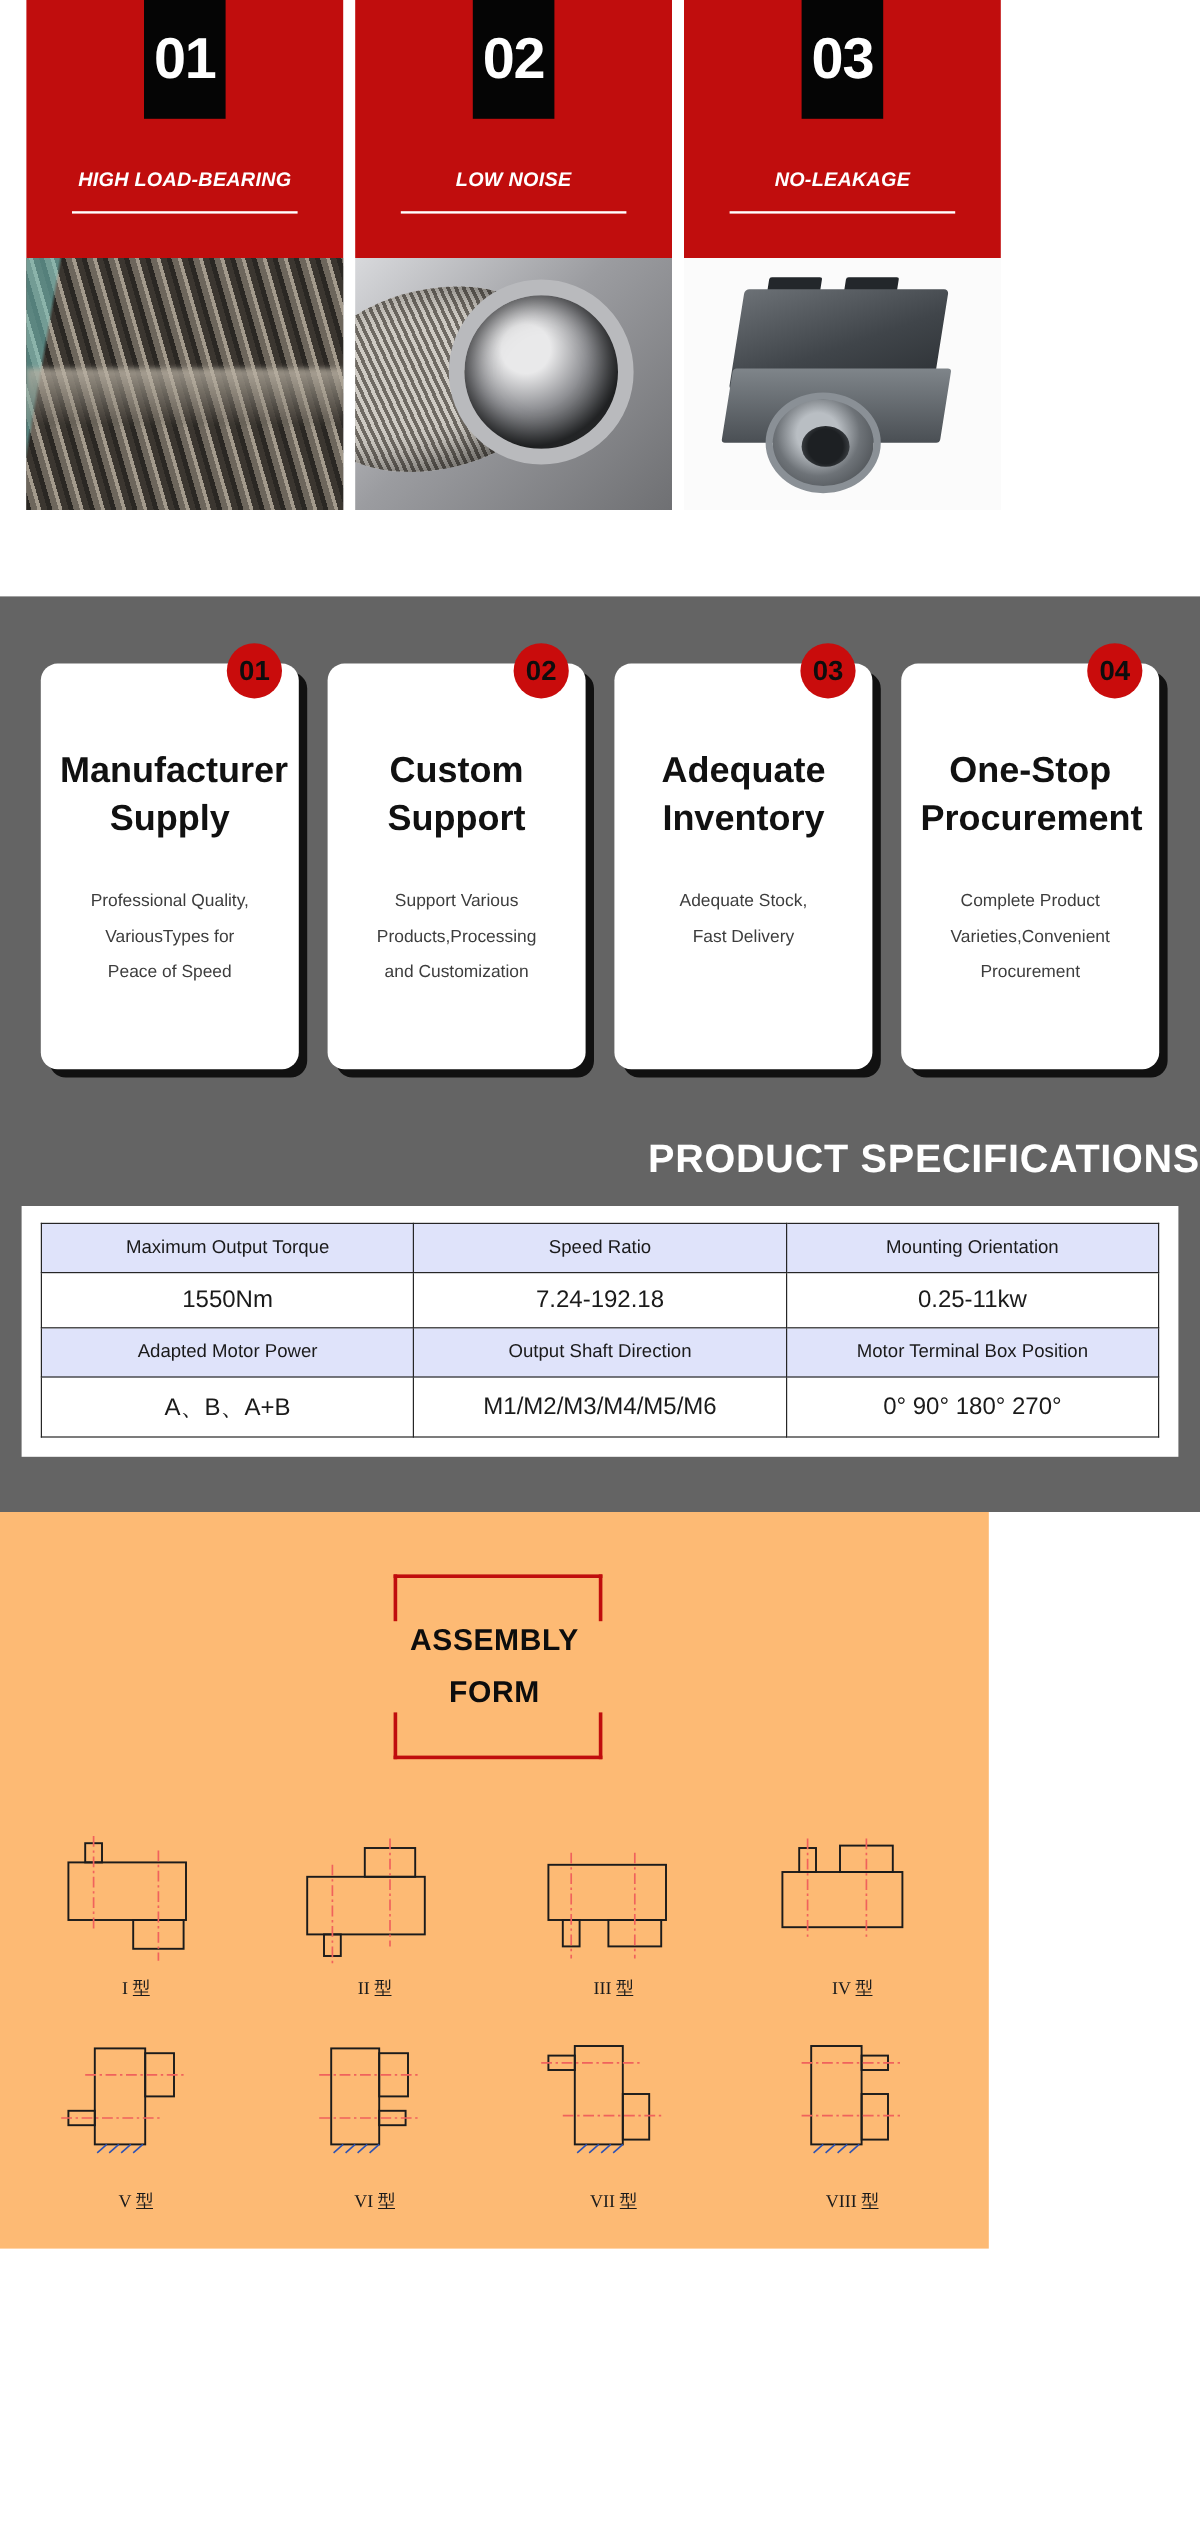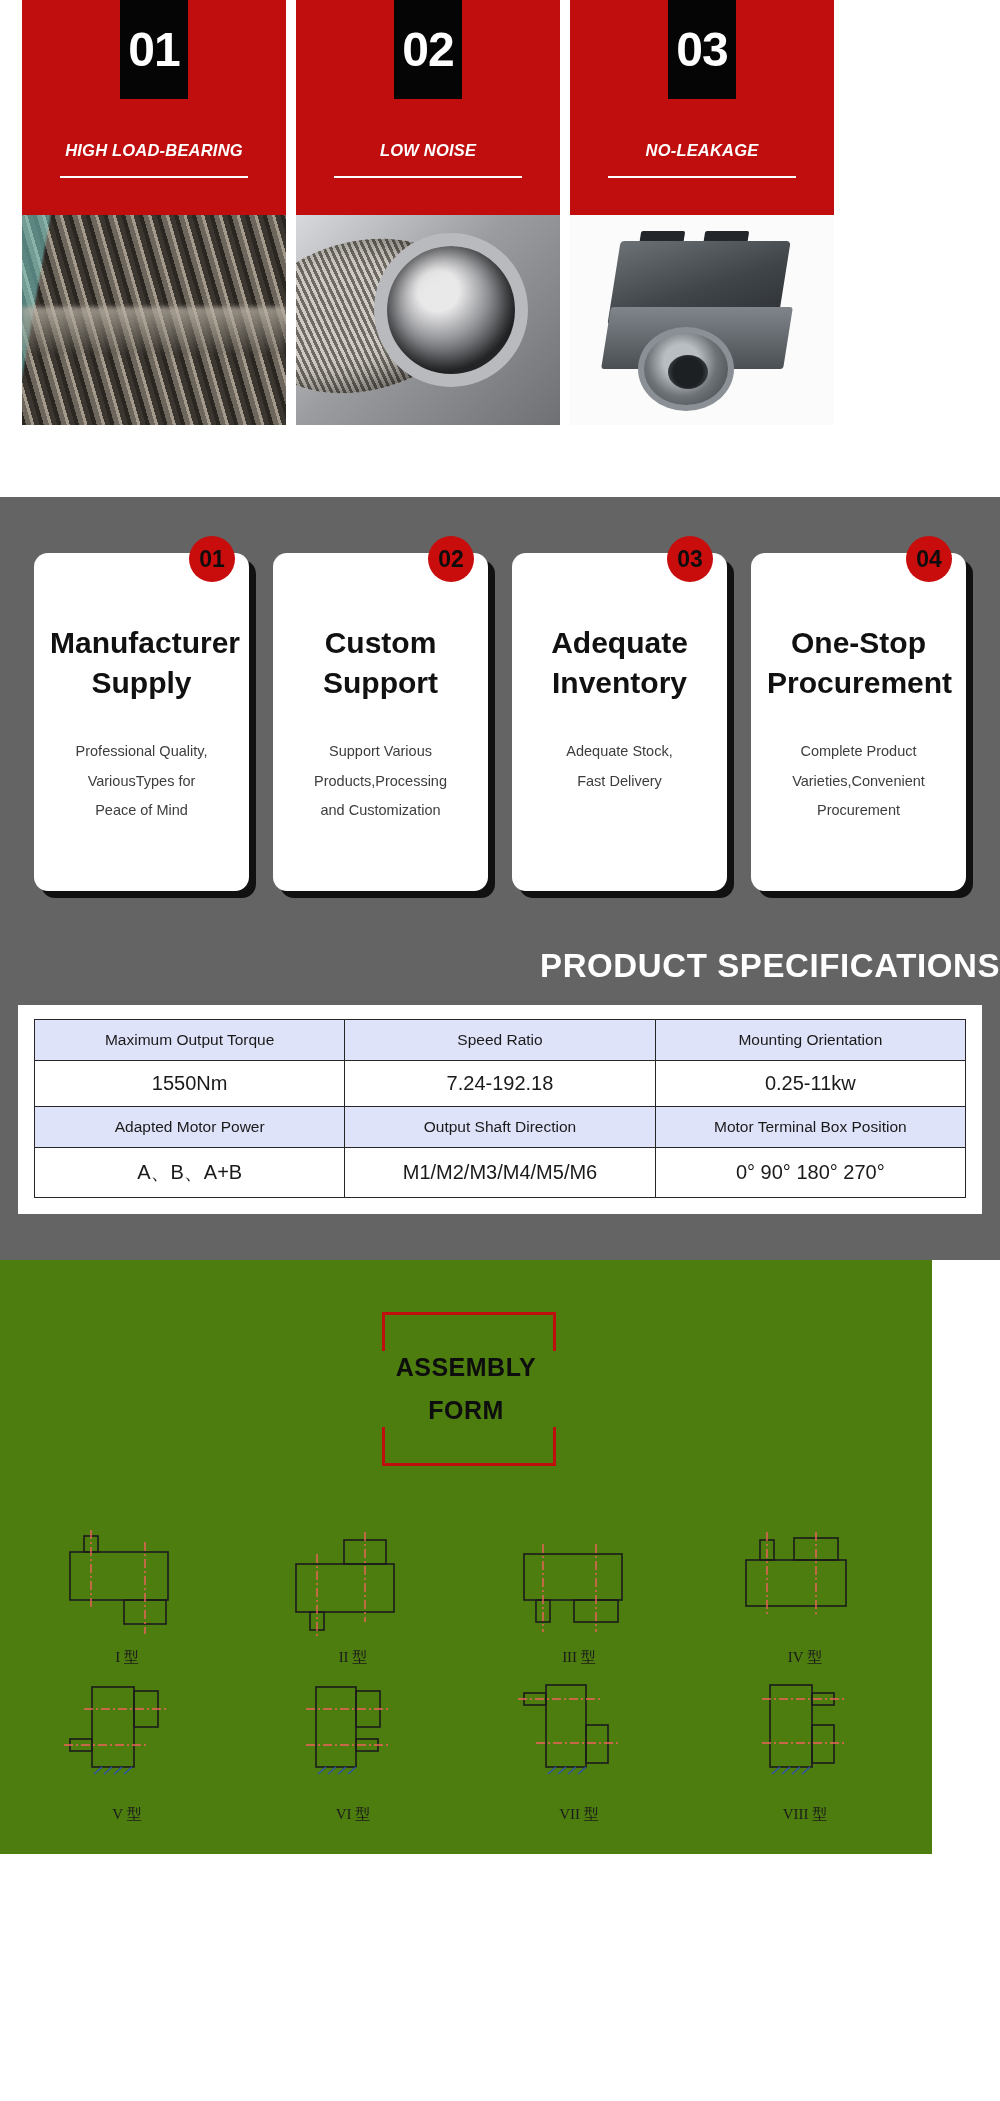--- a/index.html
+++ b/index.html
@@ -222,22 +222,22 @@
     height: 30px;
   }
   td.val {
     background: #ffffff;
     font-size: 20px;
     height: 46px;
   }
 
   
   .assembly-section {
-    width: 932px;
-    background: #4d7c0f;
+    width: 824px;
+    background: #fdba74;
     padding: 52px 0 30px 0;
   }
   .af-badge {
     width: 168px;
     margin: 0 auto 58px auto;
     position: relative;
     padding: 34px 0;
     text-align: center;
   }
   .af-badge::before, .af-badge::after {
@@ -253,21 +253,21 @@
   .af-line {
     font-size: 25px;
     font-weight: 700;
     color: #0d0d0d;
     letter-spacing: 0.5px;
     line-height: 1.72;
   }
   .diagram-grid {
     display: grid;
     grid-template-columns: repeat(4, 1fr);
-    row-gap: 14px;
+    row-gap: 34px;
     padding: 0 14px;
   }
   .diagram-cell {
     display: flex;
     flex-direction: column;
     align-items: center;
   }
   .diagram-cell svg { display: block; }
   .diagram-label {
     font-family: "Liberation Serif", serif;
@@ -322,21 +322,21 @@
   <section class="adv-section">
 
     <div class="adv-row">
 
       <div class="adv-card">
         <div class="adv-badge">01</div>
         <div class="adv-title">Manufacturer
 Supply</div>
         <div class="adv-desc">Professional Quality,
 VariousTypes for
-Peace of Mind</div>
+Peace of Speed</div>
       </div>
 
       <div class="adv-card">
         <div class="adv-badge">02</div>
         <div class="adv-title">Custom
 Support</div>
         <div class="adv-desc">Support Various
 Products,Processing
 and Customization</div>
       </div>

